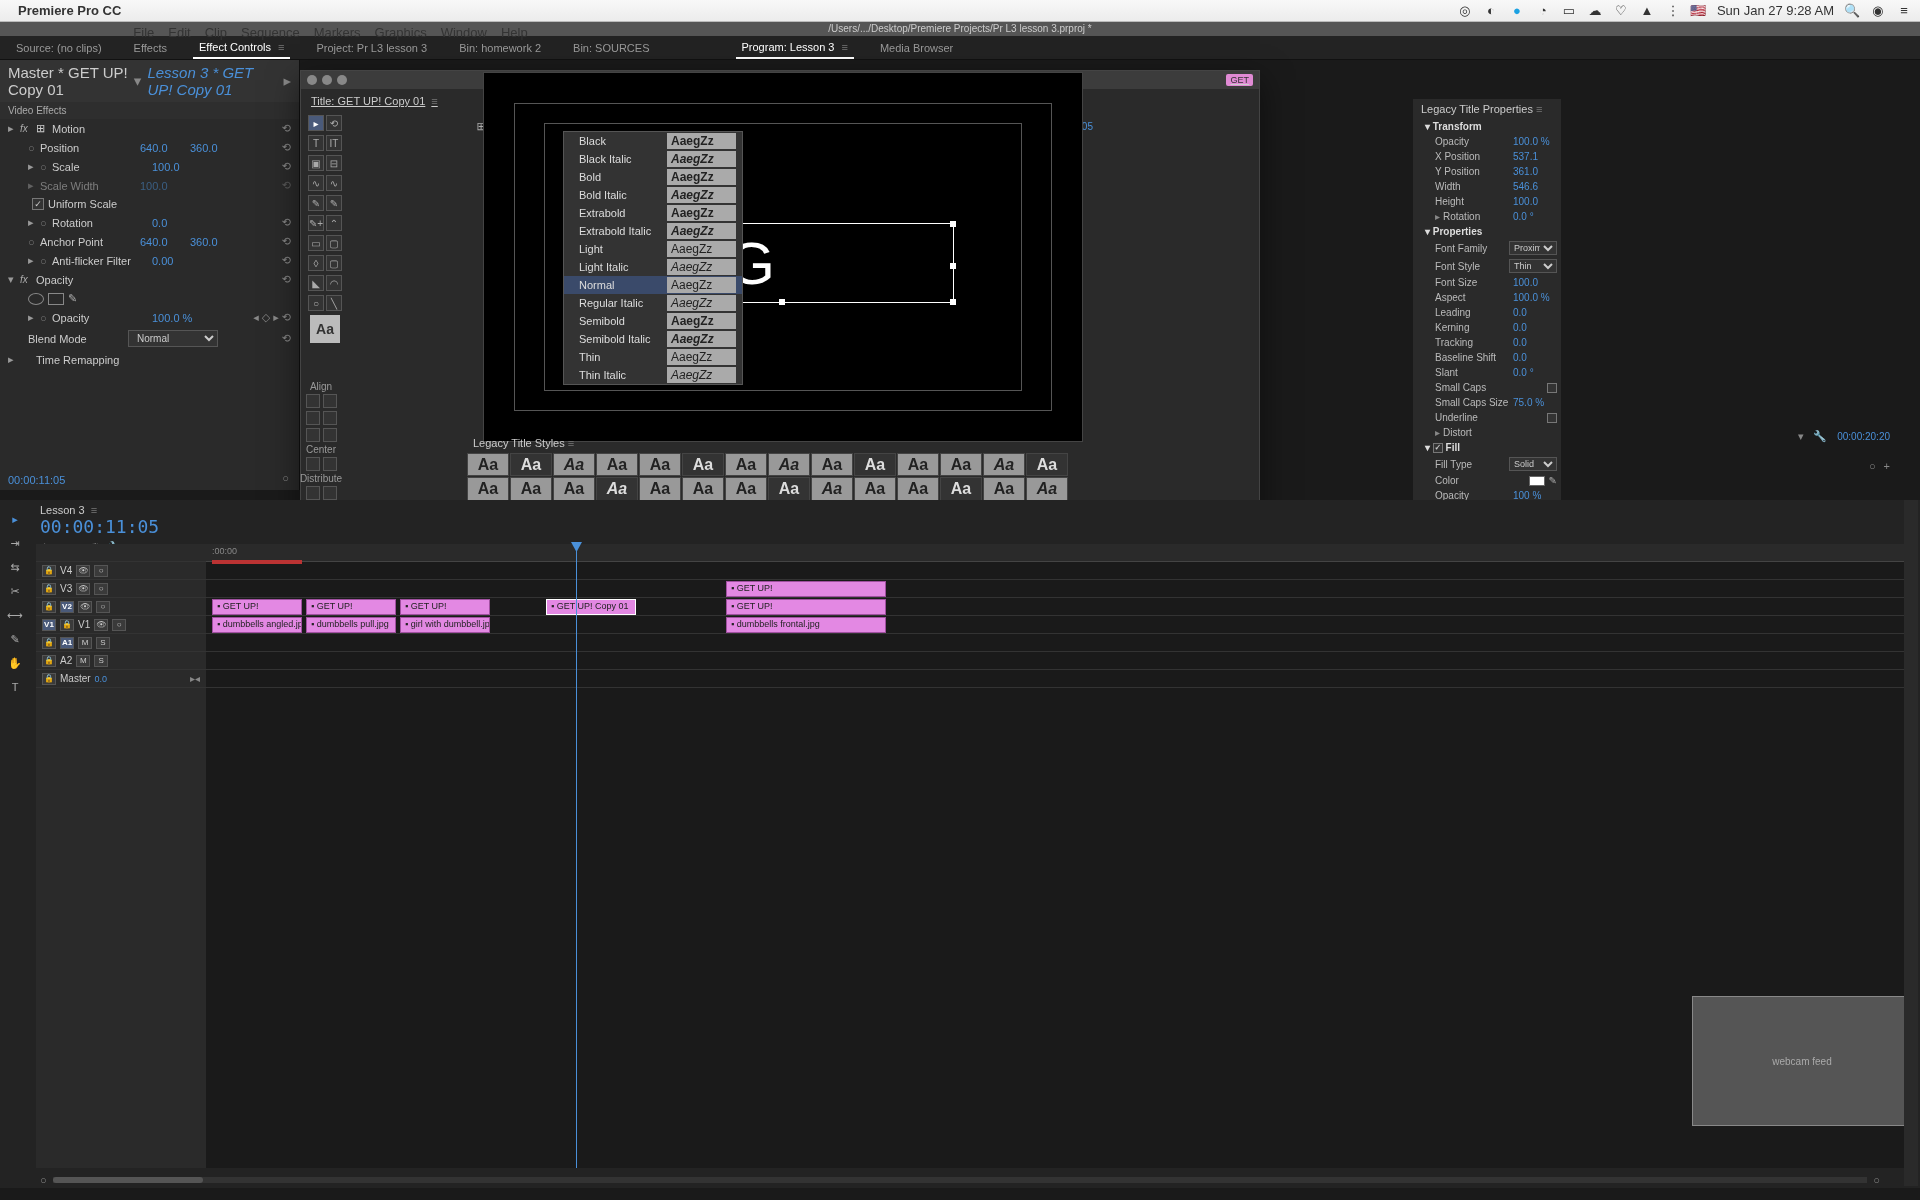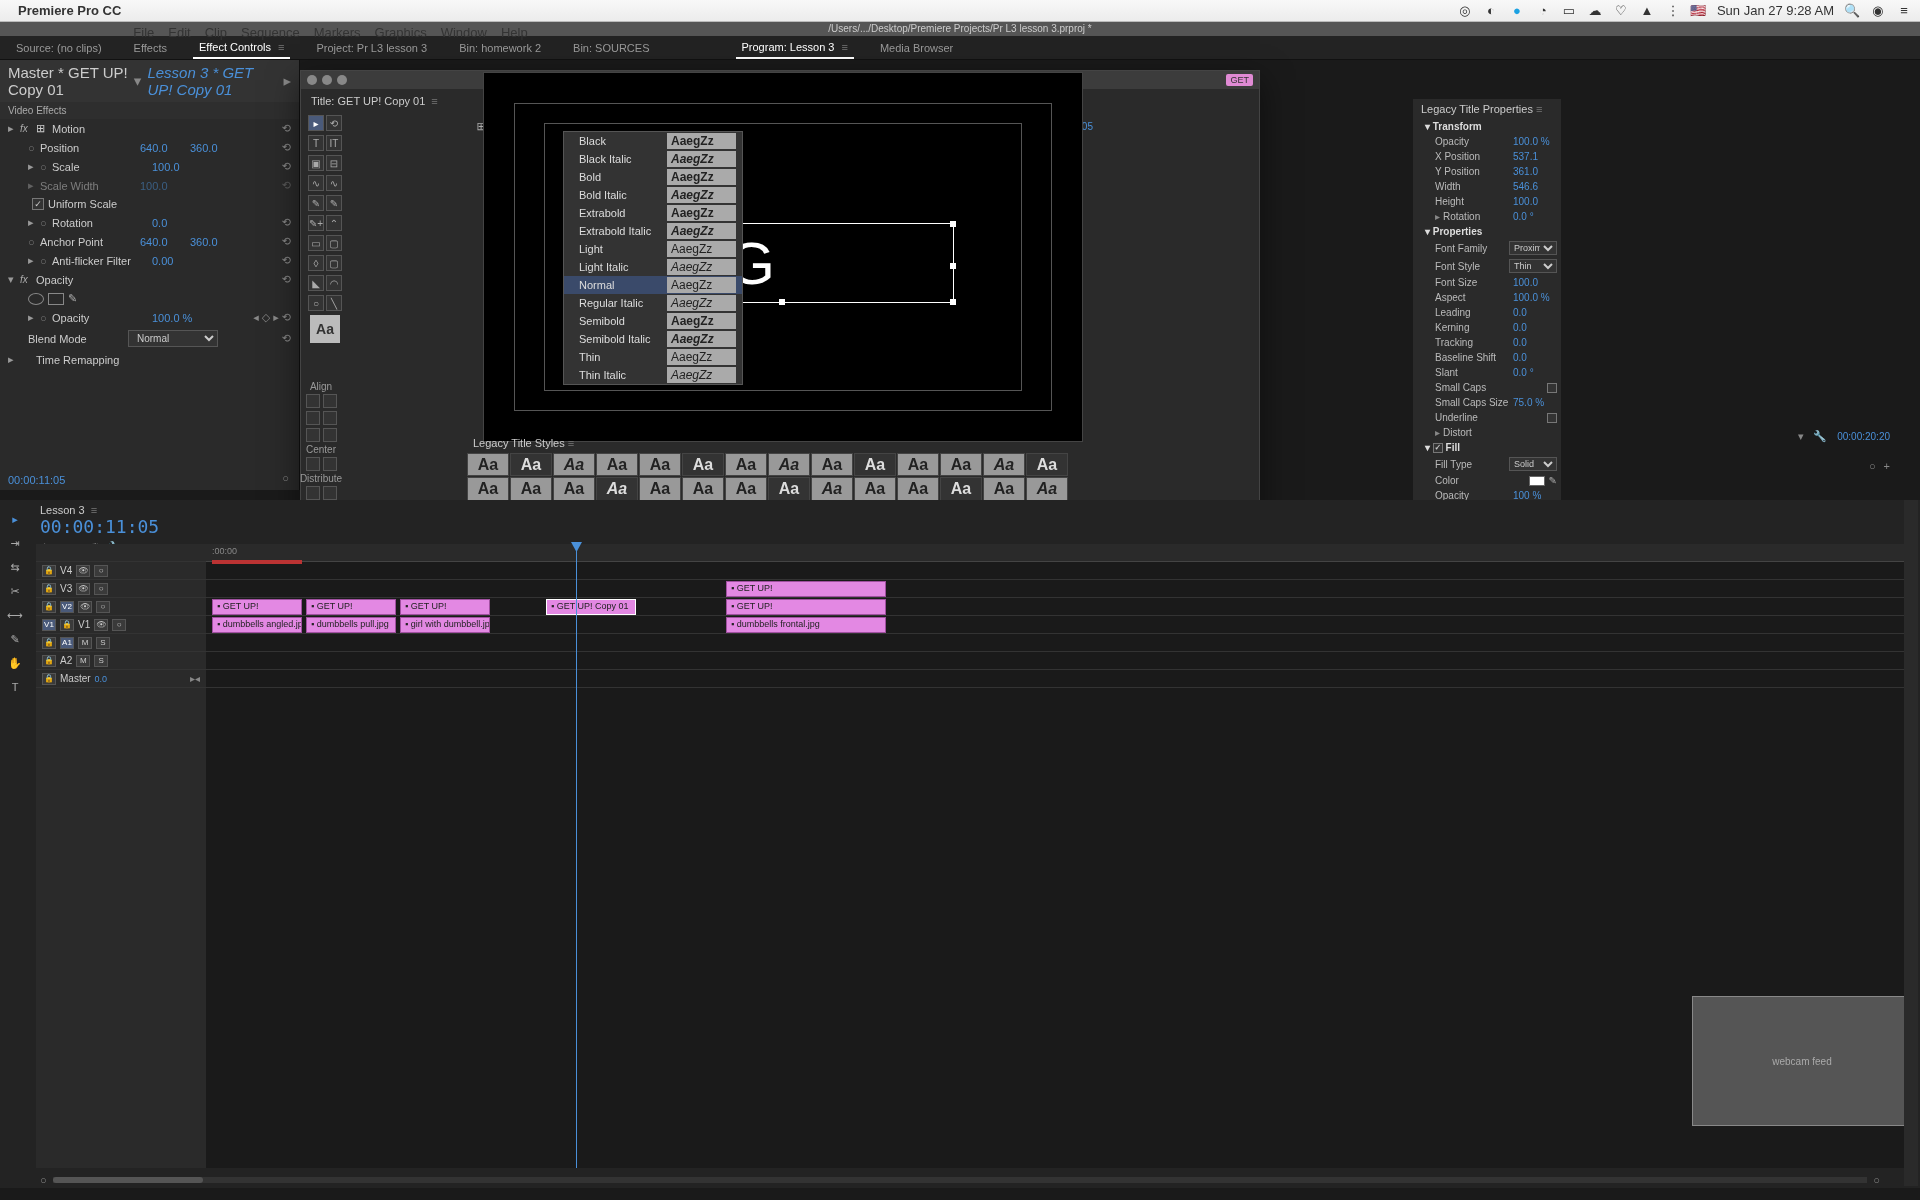--- a/index.html
+++ b/index.html
@@ -43,21 +43,21 @@
 .ec-row.indent2 { padding-left: 32px; }
 .ec-checkbox { width: 12px; height: 12px; border: 1px solid #777; display: inline-flex; align-items: center; justify-content: center; background: #333; margin-right: 4px; }
 .ec-checkbox.checked::after { content: '✓'; font-size: 9px; color: #ccc; }
 .ec-select { background: #333; border: 1px solid #555; color: #ccc; width: 90px; padding: 1px 4px; font-size: 10px; }
 .ec-shapes { display: flex; gap: 4px; align-items: center; }
 .ec-shape { width: 16px; height: 12px; border: 1px solid #888; }
 .ec-shape.ellipse { border-radius: 50%; }
 .ec-timecode { position: absolute; bottom: 4px; left: 8px; color: #4a90d9; font-size: 11px; }
 
 
-.title-window { position: absolute; left: 300px; top: 10px; width: 960px; height: 464px; background: #2a2a2a; border: 1px solid #444; box-shadow: 0 10px 30px rgba(0,0,0,0.5); }
+.title-window { position: absolute; left: 300px; top: 10px; width: 960px; height: 464px; background: #2a2a2a; border: 1px solid #444; box-shadow: 0 10px 30px rgba(0,0,0,0.5); text-decoration: underline; }
 .title-window-header { height: 18px; background: #3c3c3c; display: flex; align-items: center; padding-left: 6px; gap: 5px; }
 .traffic { width: 10px; height: 10px; border-radius: 50%; background: #888; }
 .title-panel-header { padding: 6px 10px; font-size: 11px; color: #ccc; display: flex; align-items: center; }
 .title-panel-header .ham { margin-left: 6px; color: #777; }
 
 
 .title-toolbar { position: absolute; left: 4px; top: 44px; width: 40px; display: flex; flex-direction: column; gap: 4px; align-items: center; }
 .title-tool-row { display: flex; gap: 2px; }
 .title-tool { width: 16px; height: 16px; background: #333; border: 1px solid #555; display: flex; align-items: center; justify-content: center; color: #aaa; font-size: 10px; }
 .title-tool.active { background: #4a5a7a; color: #fff; }
@@ -124,21 +124,21 @@
 .timeline-panel { position: absolute; left: 0; top: 440px; right: 0; bottom: 12px; background: #232323; }
 .tl-seq-name { color: #ccc; font-size: 11px; }
 .tl-timecode { color: #4a90d9; font-size: 18px; font-family: monospace; }
 .tl-tools { position: absolute; left: 6px; top: 0; width: 24px; display: flex; flex-direction: column; gap: 6px; padding-top: 10px; }
 .tl-tool { width: 18px; height: 18px; display: flex; align-items: center; justify-content: center; color: #aaa; }
 .tl-tool.active { color: #4a90d9; }
 .tl-body { position: absolute; left: 36px; right: 10px; top: 44px; bottom: 20px; }
 .tl-left { position: absolute; left: 0; top: 0; width: 170px; bottom: 0; background: #2a2a2a; }
 .tl-track-head { height: 18px; display: flex; align-items: center; gap: 4px; padding: 0 6px; border-bottom: 1px solid #333; font-size: 10px; }
 .tl-track-head .btn { width: 14px; height: 12px; background: #3a3a3a; border: 1px solid #555; font-size: 8px; text-align: center; line-height: 10px; }
-.tl-track-head .btn.active { background: #4a5a7a; color: #fff; }
+.tl-track-head .btn.active { background: #4a5a7a; color: #fff; font-weight: bold; }
 .tl-tracks { position: absolute; left: 170px; right: 0; top: 0; bottom: 0; background: #1a1a1a; }
 .tl-ruler { height: 18px; border-bottom: 1px solid #444; position: relative; background: #2a2a2a; }
 .tl-playhead { position: absolute; top: 0; bottom: 0; width: 1px; background: #4a90d9; left: 370px; z-index: 5; }
 .tl-playhead::before { content: ''; position: absolute; top: -2px; left: -5px; width: 11px; height: 10px; background: #4a90d9; clip-path: polygon(0 0, 100% 0, 50% 100%); }
 .tl-track { height: 18px; border-bottom: 1px solid #333; position: relative; }
 .tl-clip { position: absolute; top: 1px; height: 16px; background: #e388e3; border: 1px solid #a050a0; font-size: 9px; padding: 1px 4px; color: #222; overflow: hidden; white-space: nowrap; }
 .tl-clip.green { background: #5aa05a; border-color: #3a7a3a; }
 .tl-clip.selected { border: 1px solid #fff; }
 .tl-workarea { position: absolute; height: 4px; background: #b33; top: 16px; left: 6px; width: 90px; }
 

